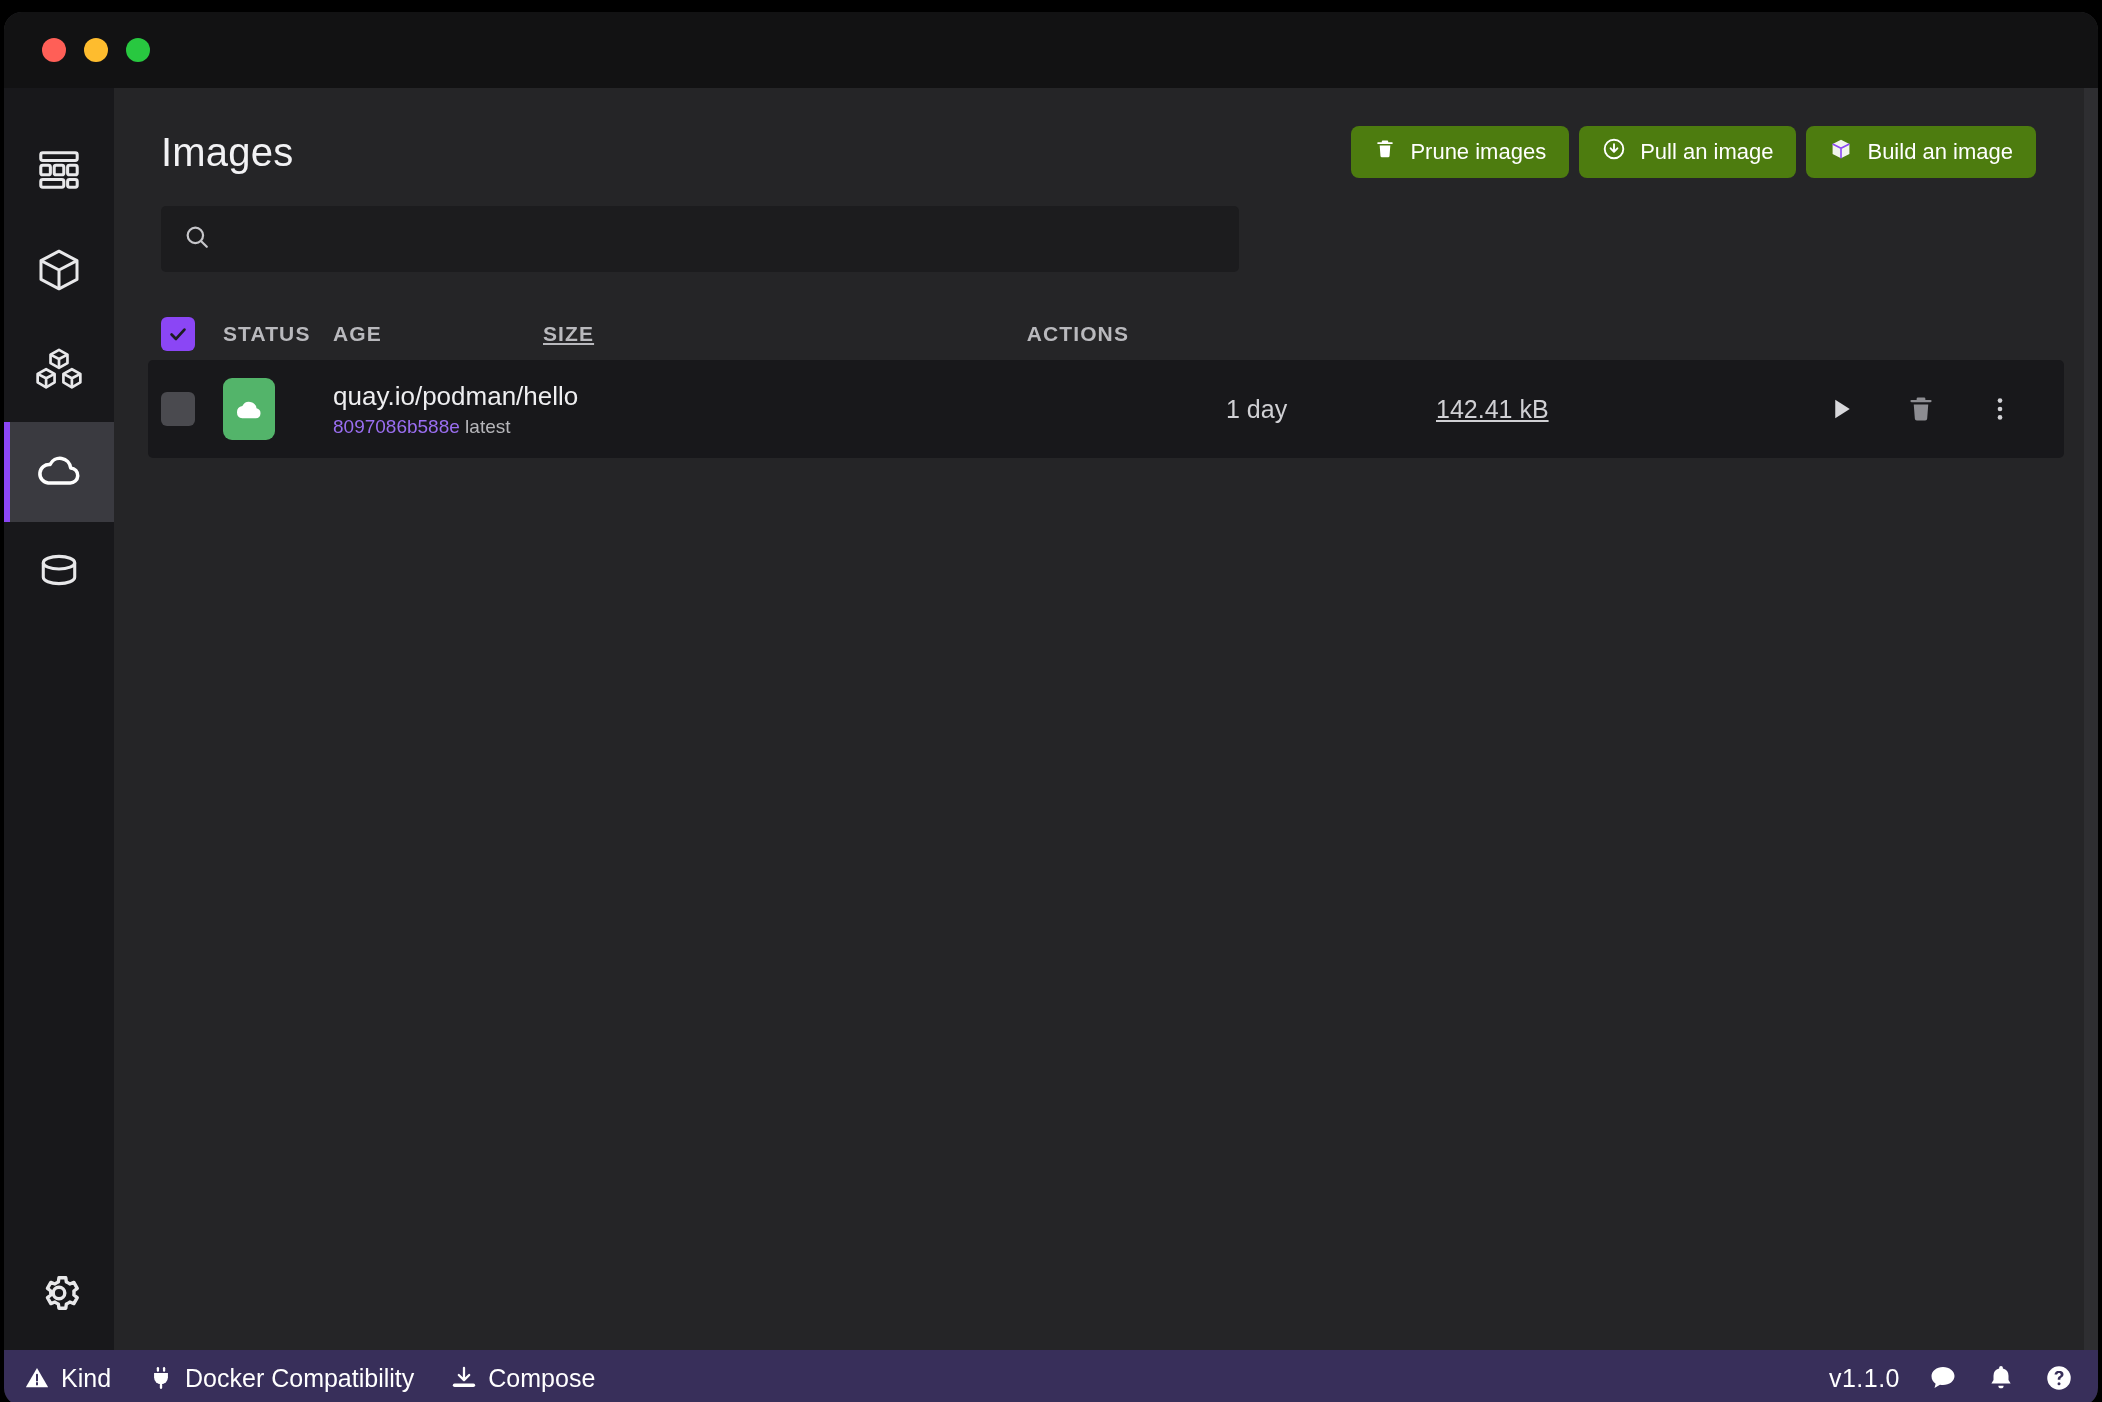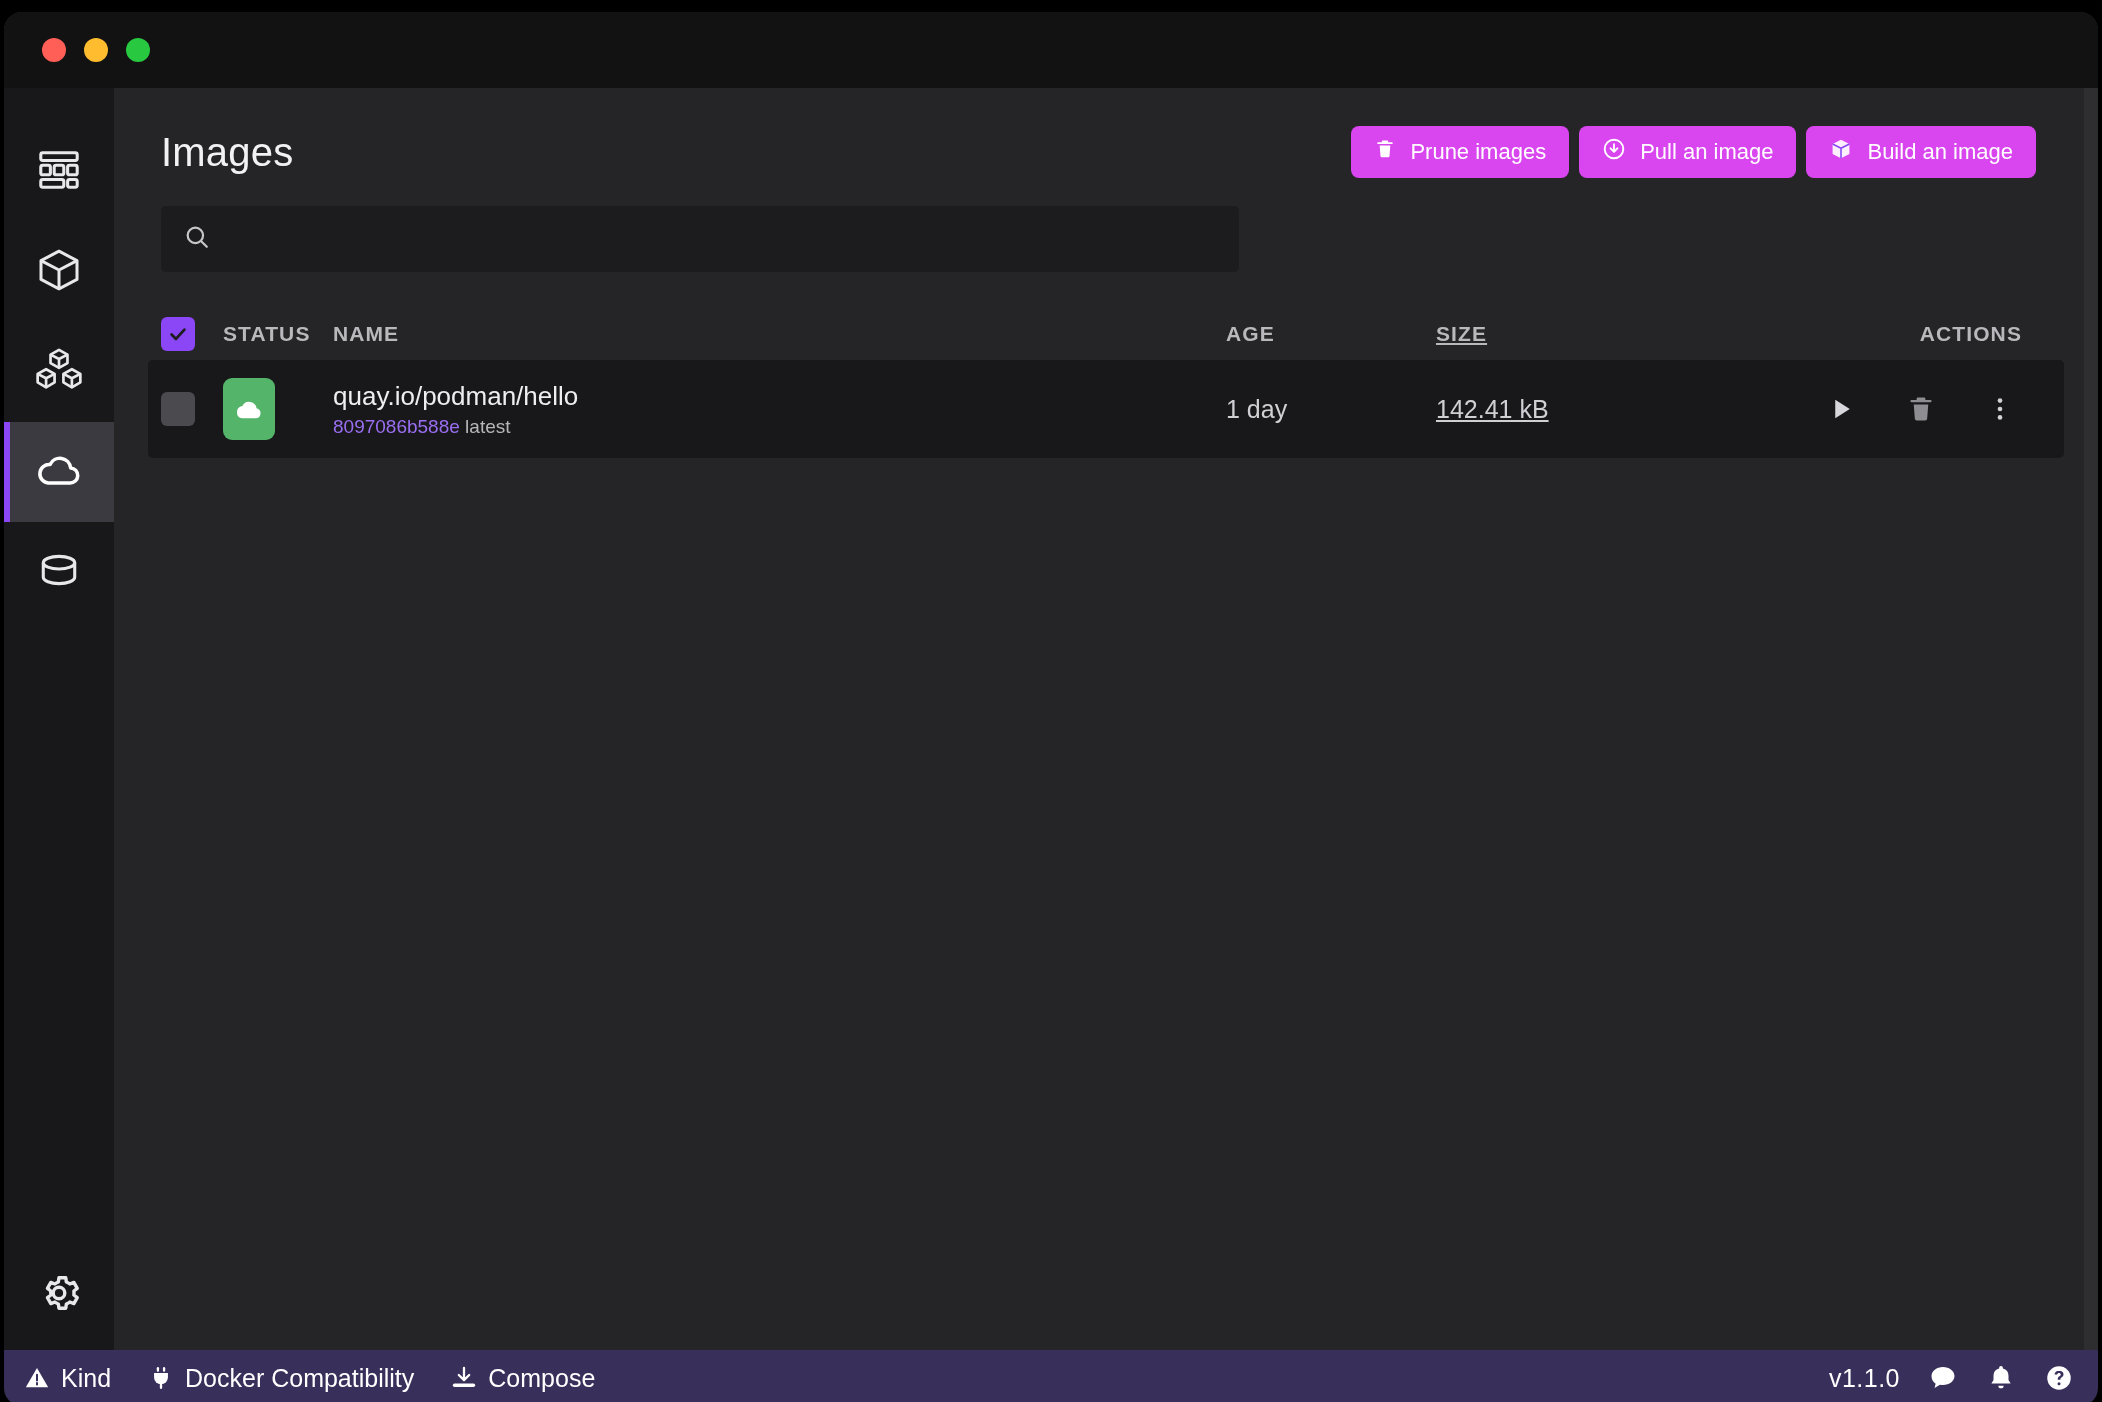--- a/index.html
+++ b/index.html
@@ -108,21 +108,21 @@
   }
   .page-title {
     font-size: 40px;
     color: #f2f2f4;
     font-weight: 400;
     letter-spacing: 0.2px;
     padding-left: 13px;
   }
   .head-actions { display: flex; gap: 10px; }
   .btn {
-    background: #d946ef;
+    background: #4d7c0f;
     color: #ffffff;
     border: none;
     border-radius: 8px;
     height: 52px;
     padding: 0 23px;
     font-size: 22px;
     font-family: "Liberation Sans", sans-serif;
     display: inline-flex;
     align-items: center;
     gap: 14px;
@@ -384,21 +384,20 @@
 
           <div class="thead">
             <div class="col-check">
               <span class="check checked">
                 <svg width="22" height="22" viewBox="0 0 24 24" fill="none" stroke="#1d1d20" stroke-width="3" stroke-linecap="round" stroke-linejoin="round">
                   <path d="M5 12.6 9.8 17.4 19 7.2"></path>
                 </svg>
               </span>
             </div>
             <div class="col-status">STATUS</div>
-            <div class="col-name">NAME</div>
             <div class="col-age">AGE</div>
             <div class="col-size">SIZE</div>
             <div class="col-actions">ACTIONS</div>
           </div>
 
           <div class="row">
             <div class="col-check">
               <span class="check unchecked"></span>
             </div>
 

